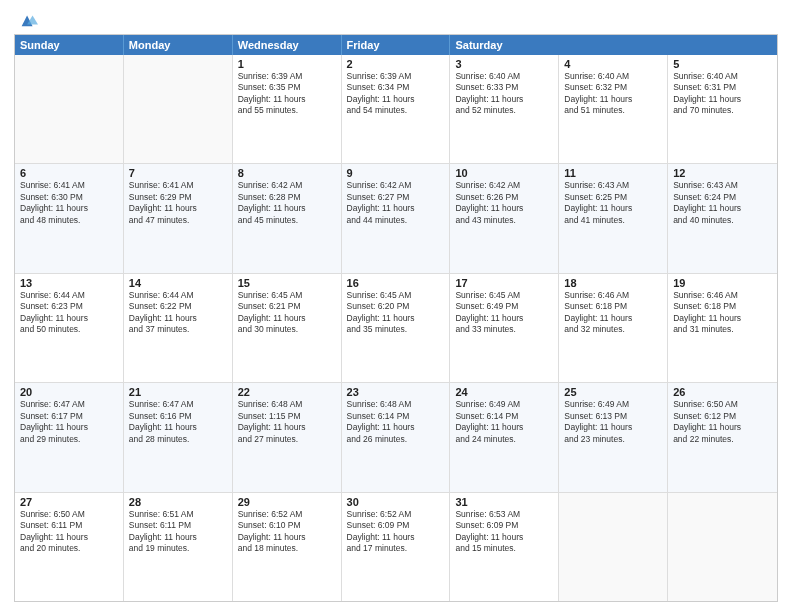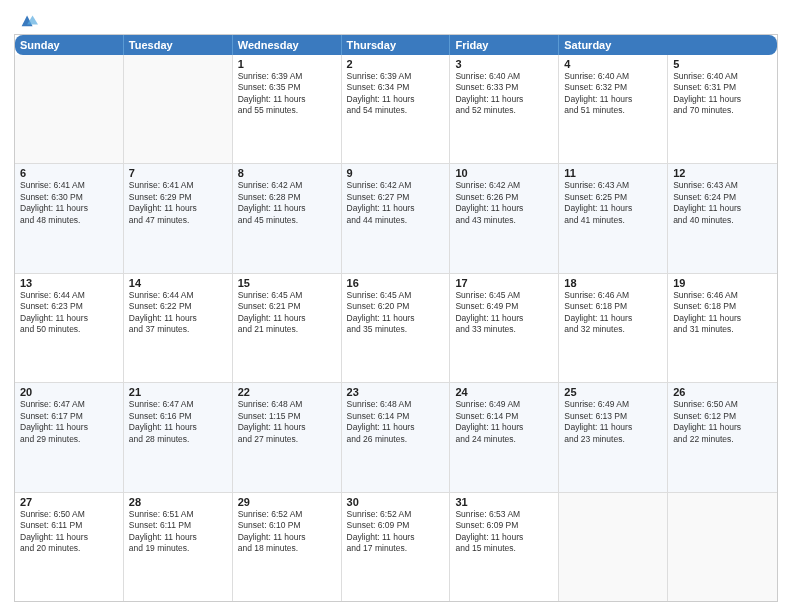--- a/index.html
+++ b/index.html
@@ -54,21 +54,20 @@
     .calendar {
       flex: 1;
       display: flex;
       flex-direction: column;
       border: 1px solid #ccc;
     }
     .cal-header-row {
       display: grid;
       grid-template-columns: repeat(7, 1fr);
       background: #3a7abf;
-      border-radius: 8px;
     }
     .cal-header-cell {
       color: #fff;
       font-size: 11px;
       font-weight: bold;
       padding: 4px 5px;
       text-align: left;
       border-right: 1px solid #5a9ad4;
     }
     .cal-header-cell:last-child {
@@ -140,23 +139,22 @@
     </div>
     <div class="title-block">
       <div class="month-title"></div>
       <div class="location"></div>
     </div>
   </div>
 
   <div class="calendar">
     <div class="cal-header-row">
     <div class="cal-header-cell">Sunday</div>
-        <div class="cal-header-cell">Tuesday</div>
+        <div class="cal-header-cell">Monday</div>
         <div class="cal-header-cell">Wednesday</div>
-        <div class="cal-header-cell">Thursday</div>
         <div class="cal-header-cell">Friday</div>
         <div class="cal-header-cell">Saturday</div>
       </div>
     <div class="cal-body">
     <div class="cal-row">
           <div class="cal-cell empty"></div>
           <div class="cal-cell empty"></div>
           <div class="cal-cell">
             <span class="day-num">1</span>
             <span class="cell-line">Sunrise: 6:39 AM</span>
@@ -257,21 +255,21 @@
             <span class="cell-line">Sunrise: 6:44 AM</span>
             <span class="cell-line">Sunset: 6:22 PM</span>
             <span class="cell-line">Daylight: 11 hours</span>
             <span class="cell-line">and 37 minutes.</span>
           </div>
           <div class="cal-cell">
             <span class="day-num">15</span>
             <span class="cell-line">Sunrise: 6:45 AM</span>
             <span class="cell-line">Sunset: 6:21 PM</span>
             <span class="cell-line">Daylight: 11 hours</span>
-            <span class="cell-line">and 21 minutes.</span>
+            <span class="cell-line">and 30 minutes.</span>
           </div>
           <div class="cal-cell">
             <span class="day-num">16</span>
             <span class="cell-line">Sunrise: 6:45 AM</span>
             <span class="cell-line">Sunset: 6:20 PM</span>
             <span class="cell-line">Daylight: 11 hours</span>
             <span class="cell-line">and 35 minutes.</span>
           </div>
           <div class="cal-cell">
             <span class="day-num">17</span>

